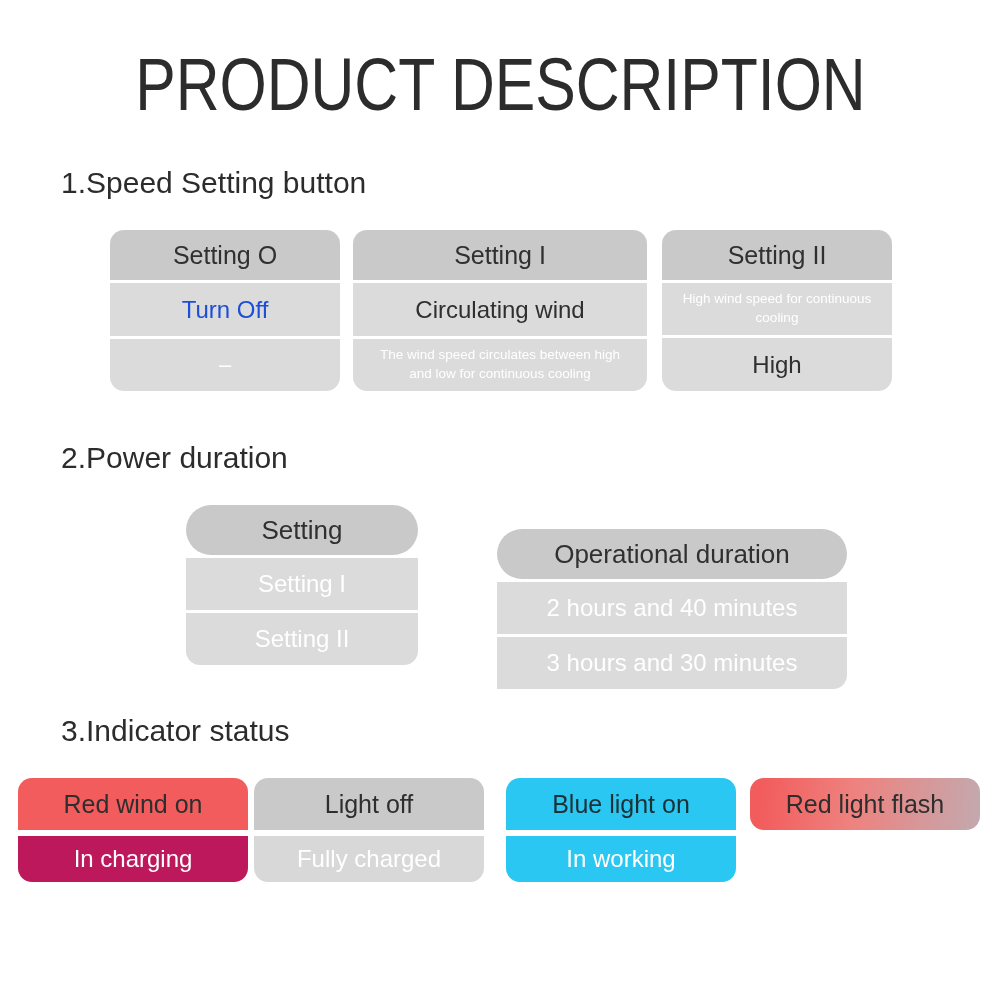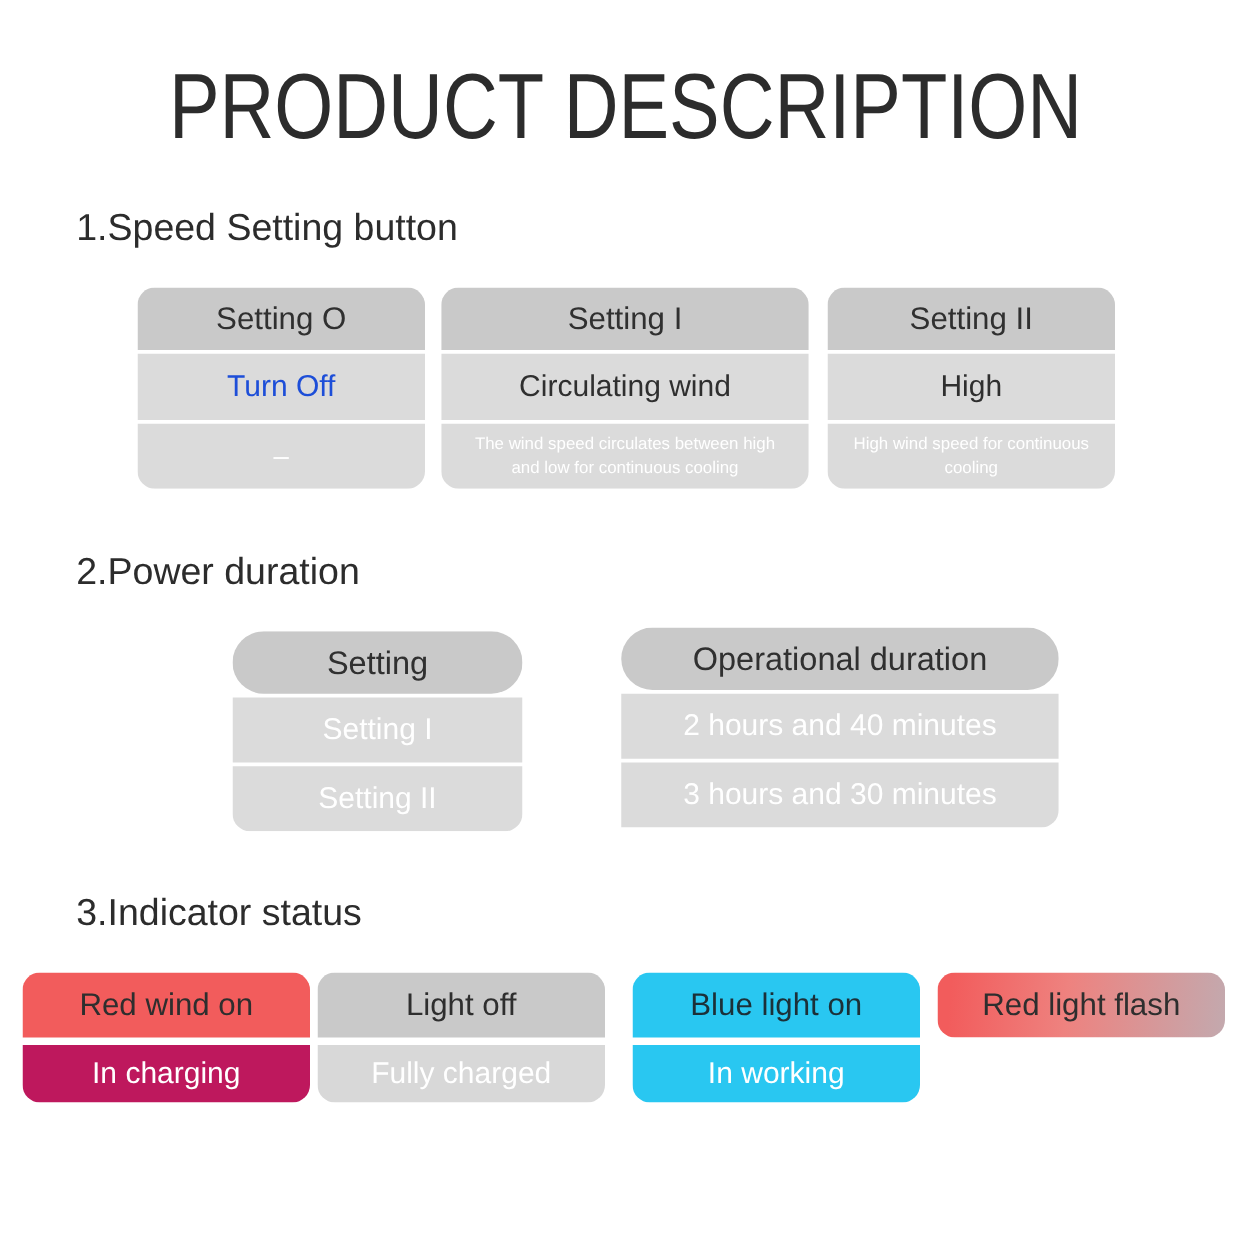--- a/index.html
+++ b/index.html
@@ -41,21 +41,21 @@
   .note-narrow .note-text { max-width:200px; }
   .row.note.dash { font-size:22px; }
 
   
   #s1-card0 { top:230px; left:110px; width:230px; }
   #s1-card1 { top:230px; left:353px; width:294px; }
   #s1-card2 { top:230px; left:662px; width:230px; }
 
   
   #s2-col0 { top:505px; left:186px; width:232px; }
-  #s2-col1 { top:502px; left:464px; width:350px;padding-left:33px; }
+  #s2-col1 { top:529px; left:464px; width:350px;padding-left:33px; }
   #s2-col0 .row, #s2-col1 .row { }
   .s2-head { height:50px; background:#c9c9c9; font-size:26px; font-weight:500; color:#303030;border-radius:25px; }
   .s2-cell { height:52px; background:#dbdbdb; font-size:24px; font-weight:500; color:#ffffff; }
 
   
   .status-card { position:absolute; top:778px; width:230px; display:flex; flex-direction:column; gap:6px; border-radius:14px; overflow:hidden; }
   #s3-card0 { left:18px; }
   #s3-card1 { left:254px; }
   #s3-card2 { left:506px; }
   #s3-card3 { left:750px; }
@@ -94,24 +94,24 @@
 <div class="card" id="s1-card1">
   <div class="row head">Setting I</div>
   <div class="row value">Circulating wind</div>
   <div class="row note">
     <span class="note-text">The wind speed circulates between high and low for continuous cooling</span>
   </div>
 </div>
 
 <div class="card" id="s1-card2">
   <div class="row head">Setting II</div>
-  <div class="row value">High</div>
   <div class="row note note-narrow">
     <span class="note-text">High wind speed for continuous cooling</span>
   </div>
+  <div class="row value">High</div>
 </div>
 
 <div class="sec-heading" id="h-power">2.Power duration</div>
 
 <div class="card" id="s2-col0">
   <div class="row s2-head">Setting</div>
   <div class="row s2-cell">Setting I</div>
   <div class="row s2-cell">Setting II</div>
 </div>
 

